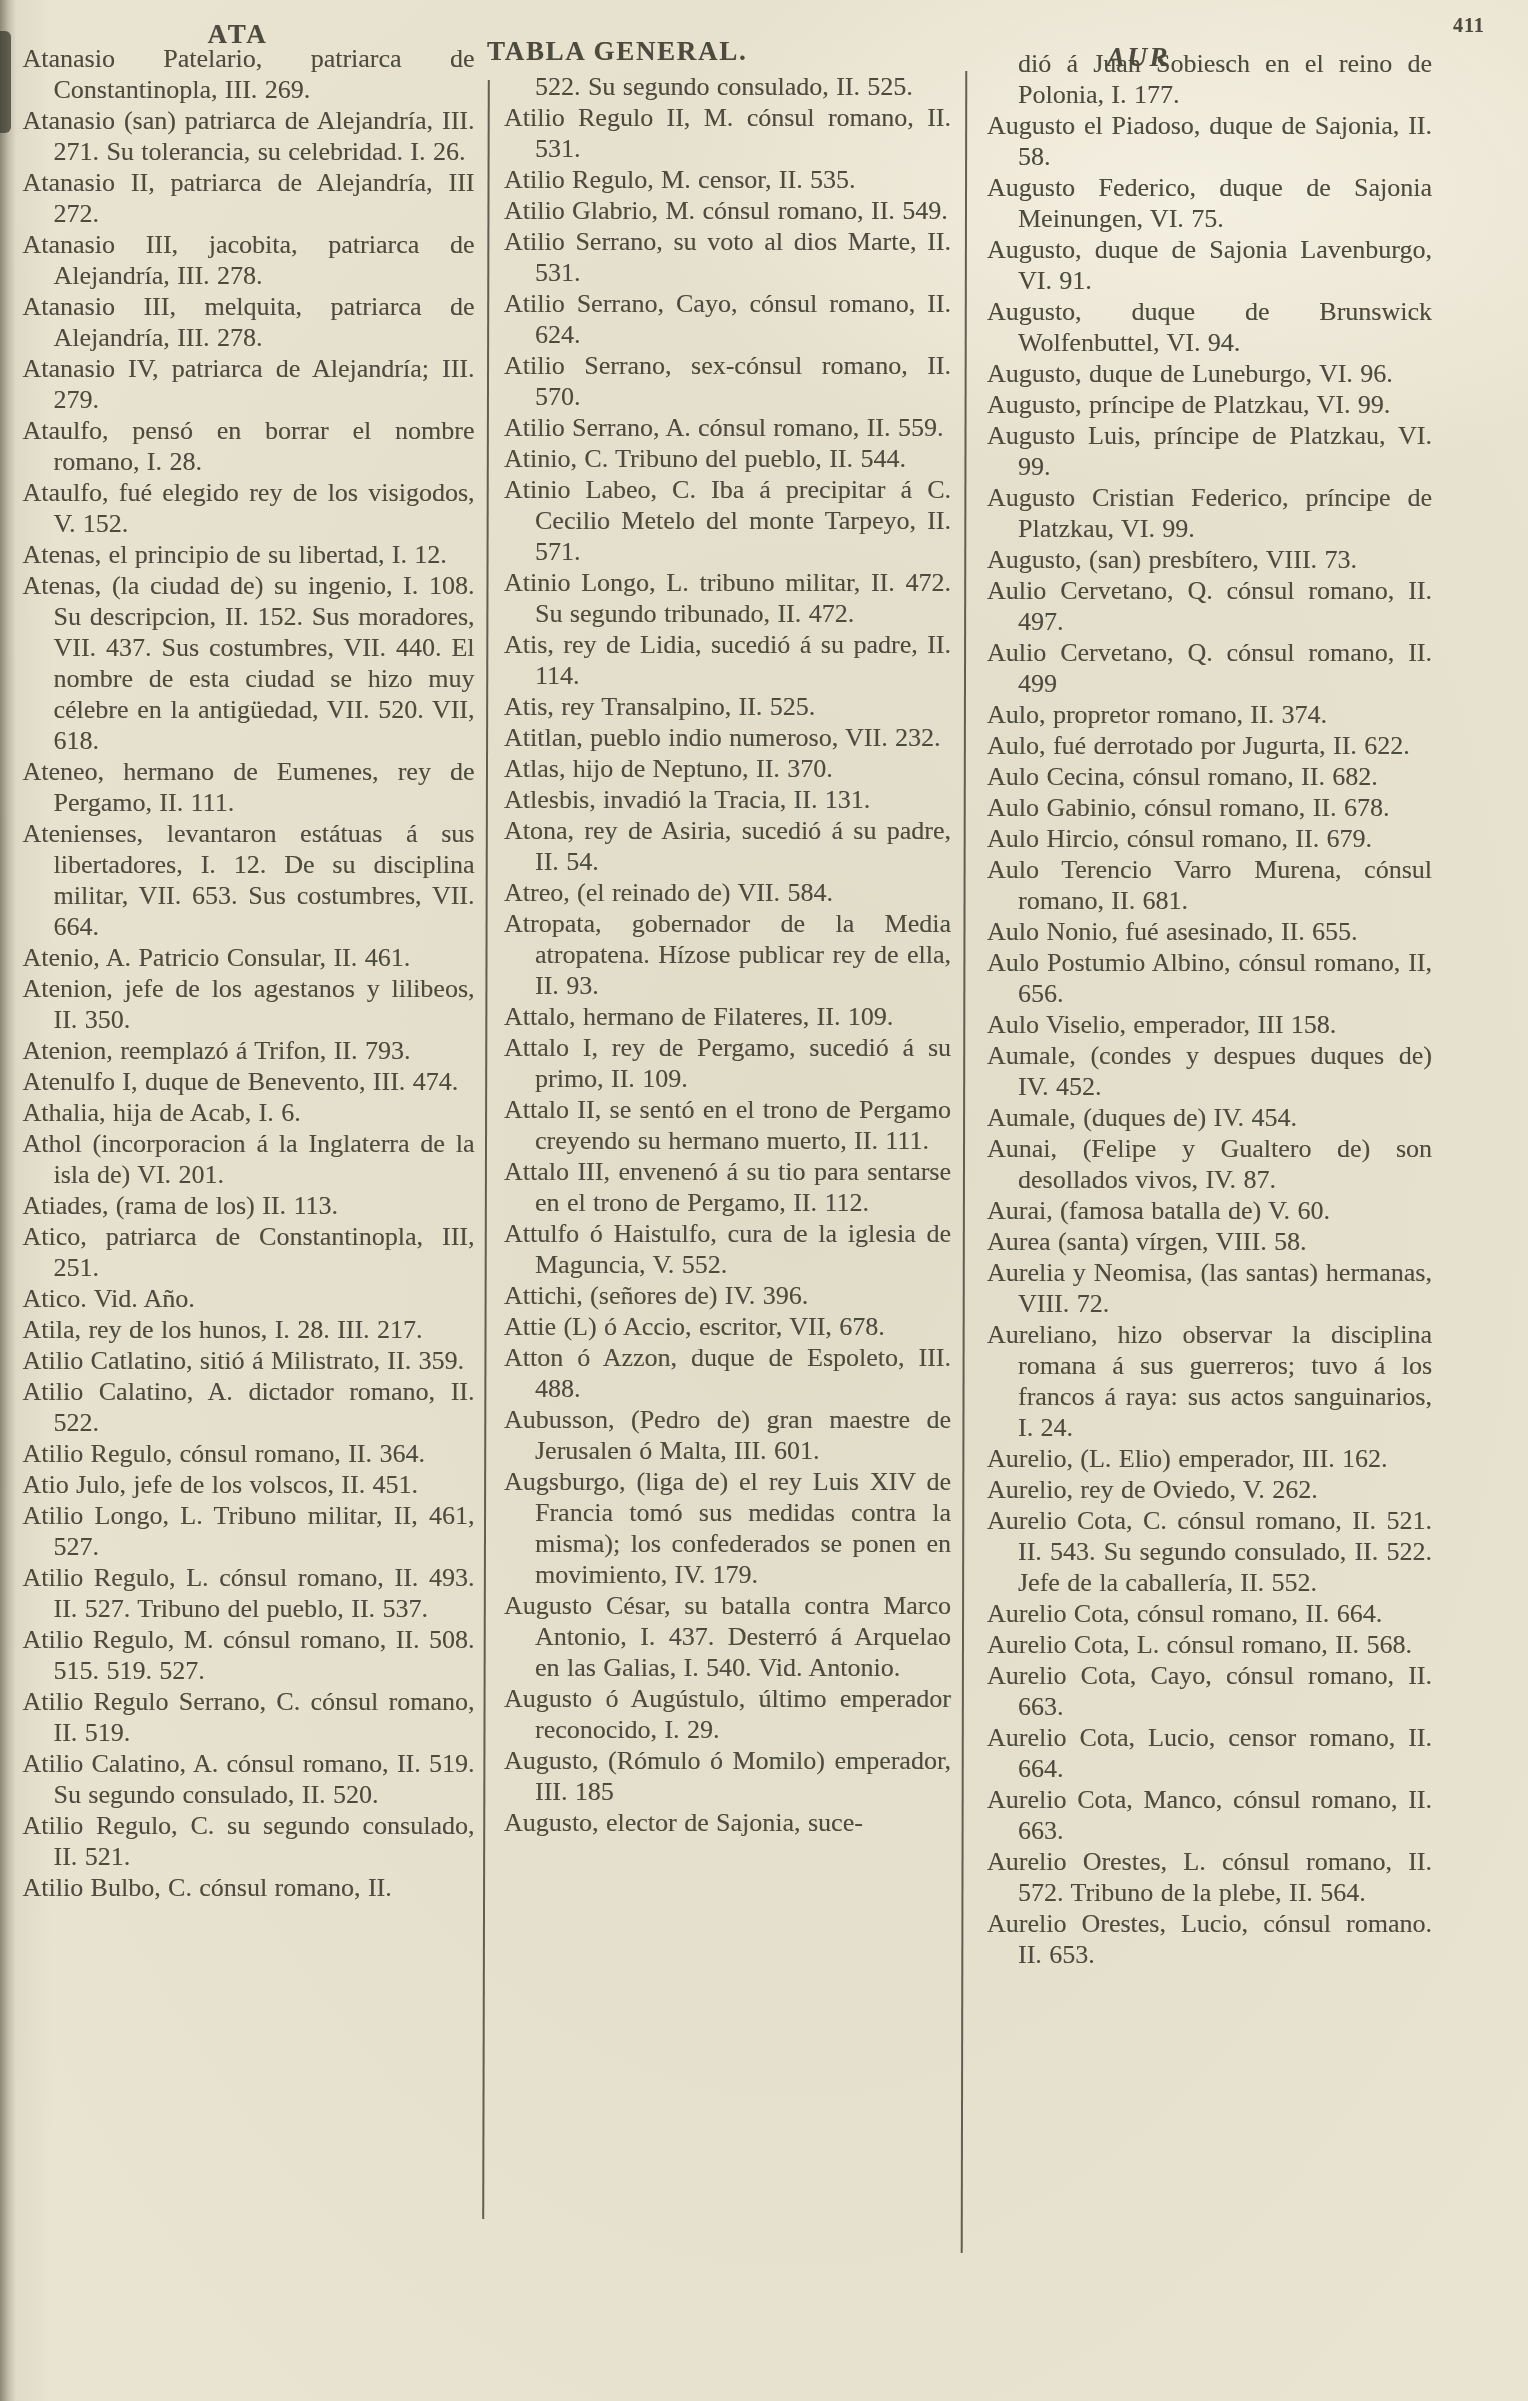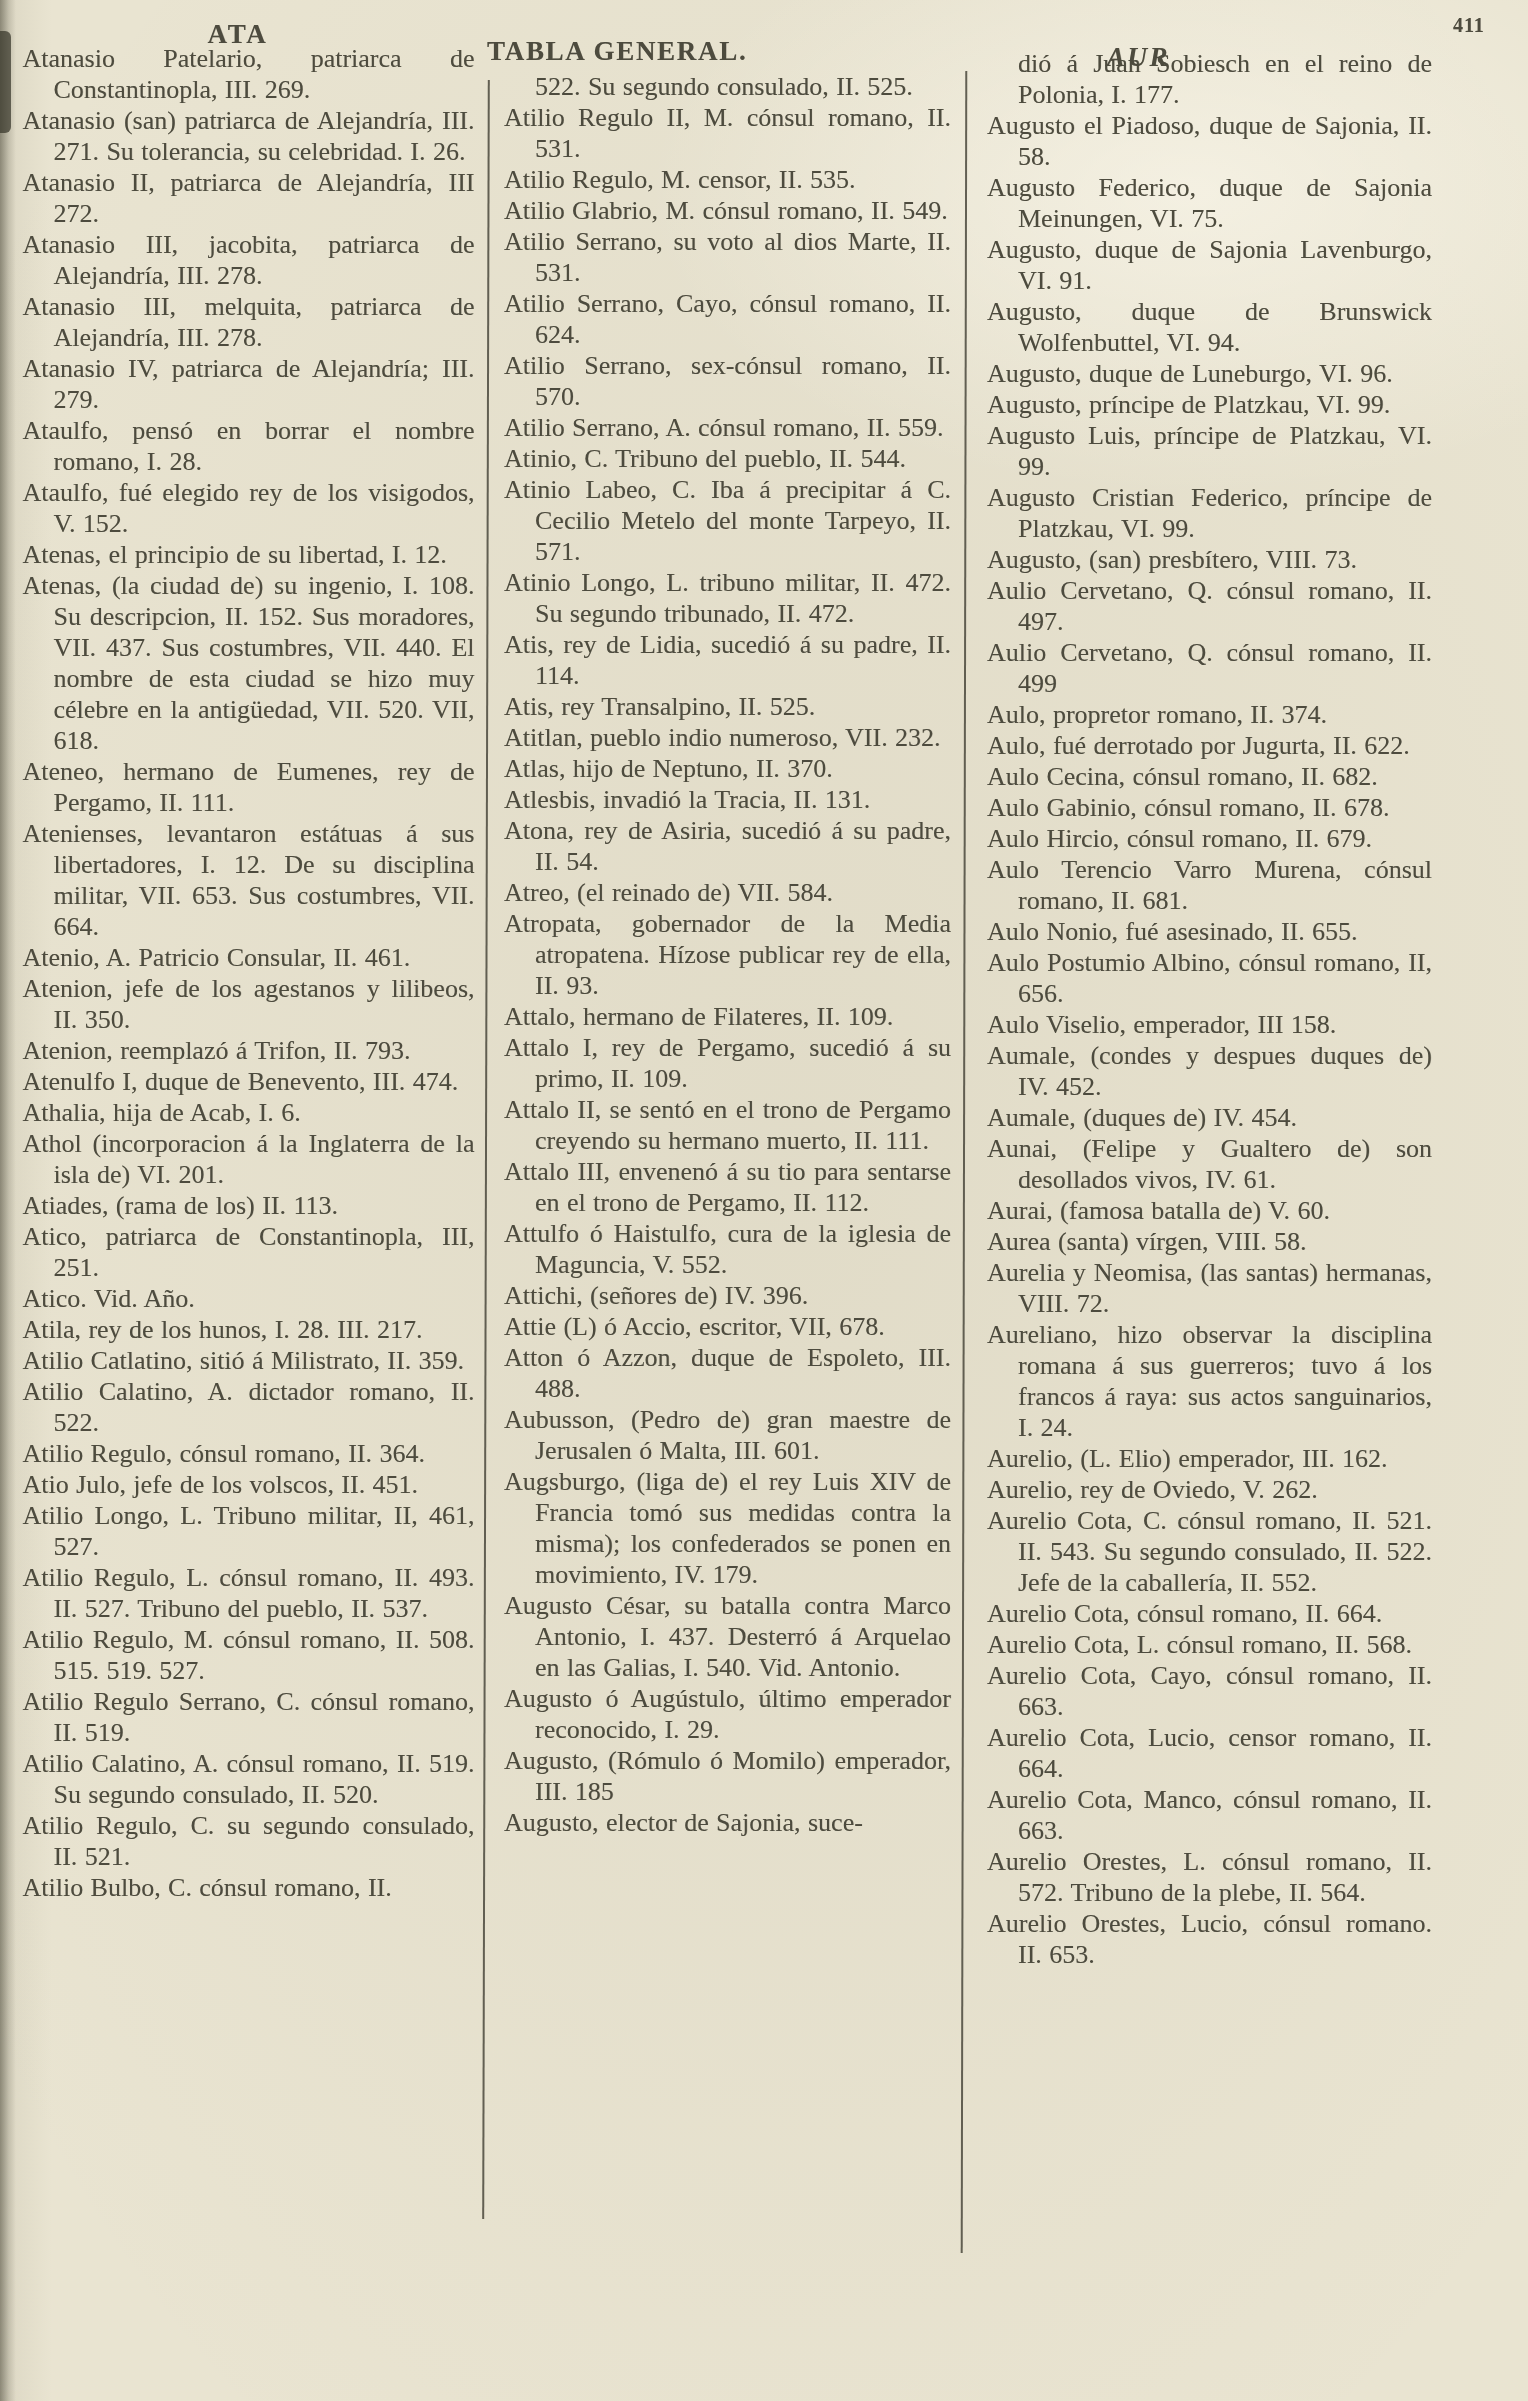--- a/index.html
+++ b/index.html
@@ -164,21 +164,21 @@
       <p class="entry">Aulo, fué derrotado por Jugurta, II. 622.</p>
       <p class="entry">Aulo Cecina, cónsul romano, II. 682.</p>
       <p class="entry">Aulo Gabinio, cónsul romano, II. 678.</p>
       <p class="entry">Aulo Hircio, cónsul romano, II. 679.</p>
       <p class="entry">Aulo Terencio Varro Murena, cónsul romano, II. 681.</p>
       <p class="entry">Aulo Nonio, fué asesinado, II. 655.</p>
       <p class="entry">Aulo Postumio Albino, cónsul romano, II, 656.</p>
       <p class="entry">Aulo Viselio, emperador, III 158.</p>
       <p class="entry">Aumale, (condes y despues duques de) IV. 452.</p>
       <p class="entry">Aumale, (duques de) IV. 454.</p>
-      <p class="entry">Aunai, (Felipe y Gualtero de) son desollados vivos, IV. 61.</p>
+      <p class="entry">Aunai, (Felipe y Gualtero de) son desollados vivos, IV. 87.</p>
       <p class="entry">Aurai, (famosa batalla de) V. 60.</p>
       <p class="entry">Aurea (santa) vírgen, VIII. 58.</p>
       <p class="entry">Aurelia y Neomisa, (las santas) hermanas, VIII. 72.</p>
       <p class="entry">Aureliano, hizo observar la disciplina romana á sus guerreros; tuvo á los francos á raya: sus actos sanguinarios, I. 24.</p>
       <p class="entry">Aurelio, (L. Elio) emperador, III. 162.</p>
       <p class="entry">Aurelio, rey de Oviedo, V. 262.</p>
       <p class="entry">Aurelio Cota, C. cónsul romano, II. 521. II. 543. Su segundo consulado, II. 522. Jefe de la caballería, II. 552.</p>
       <p class="entry">Aurelio Cota, cónsul romano, II. 664.</p>
       <p class="entry">Aurelio Cota, L. cónsul romano, II. 568.</p>
       <p class="entry">Aurelio Cota, Cayo, cónsul romano, II. 663.</p>

